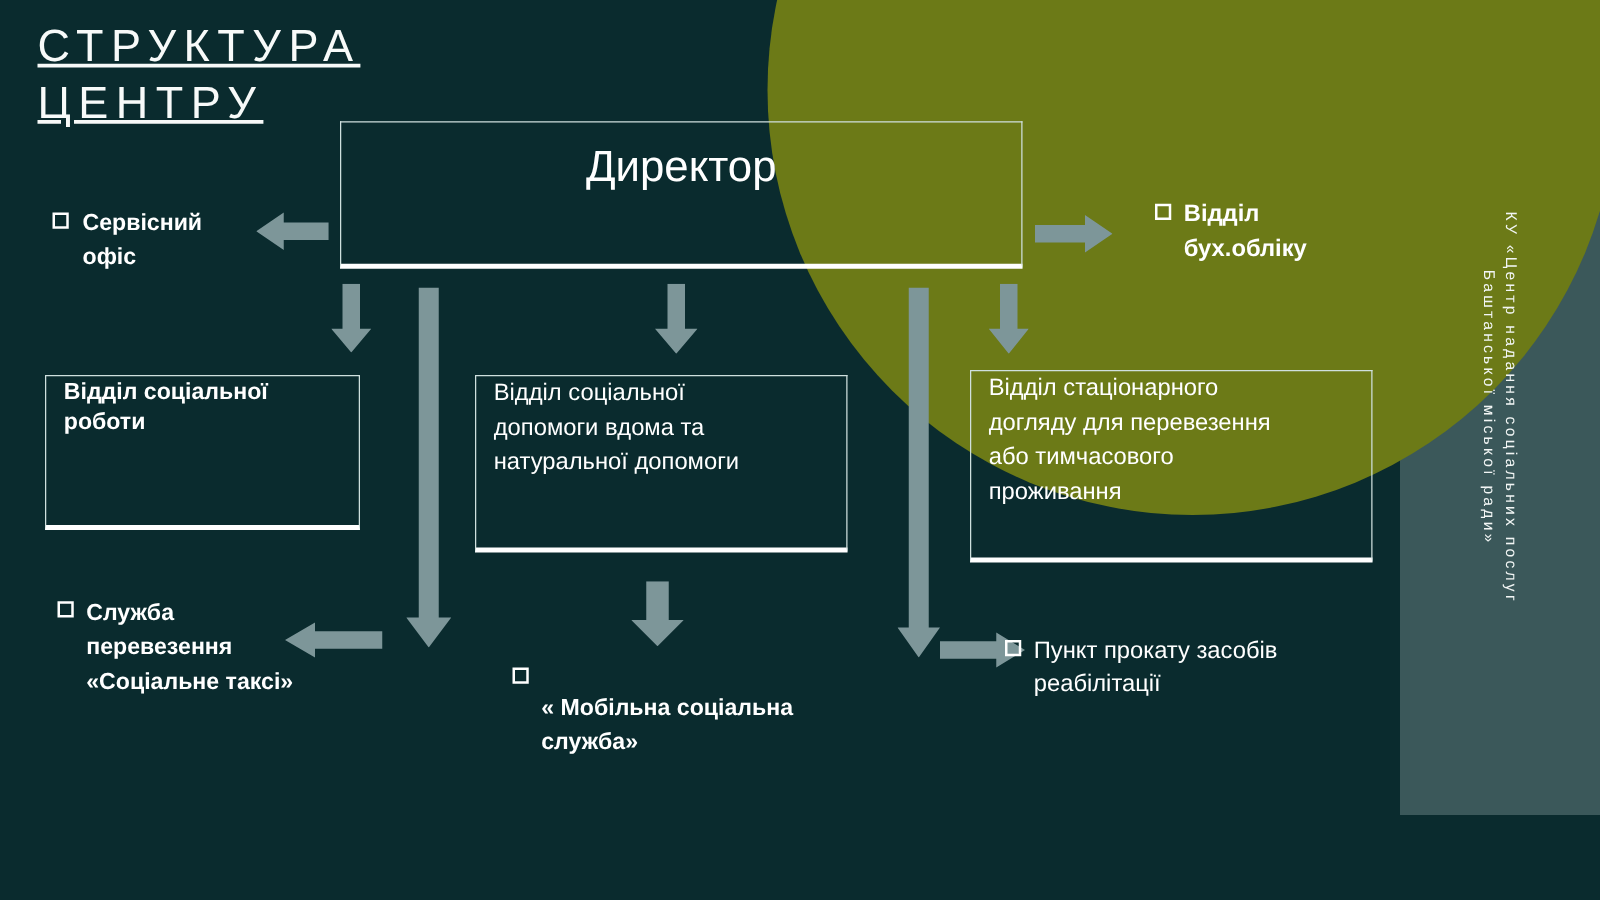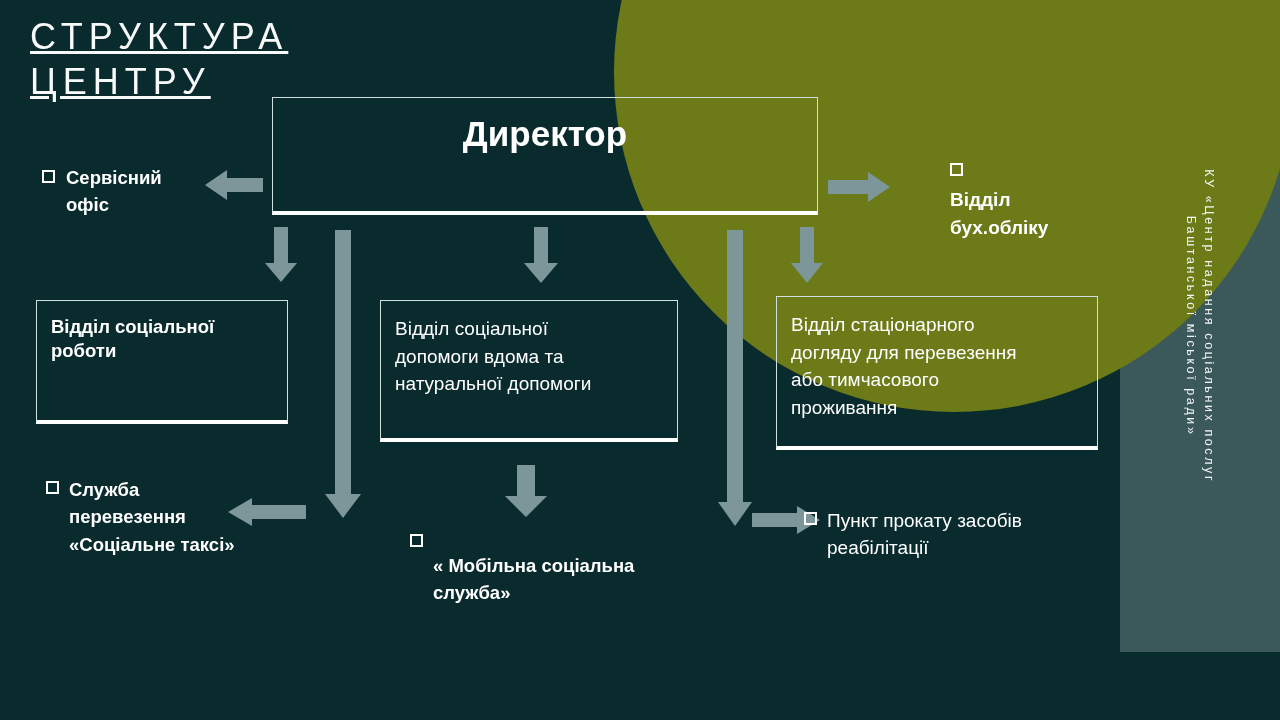--- a/index.html
+++ b/index.html
@@ -74,42 +74,42 @@
     text-decoration: underline;
   }
 
   
   .node-box {
     position: absolute;
     box-sizing: border-box;
     border: 1px solid #CFE0DE;
     border-bottom: 4px solid #FFFFFF;
     background: transparent;
-    padding: 14px 14px 10px 14px;
+    padding: 0 14px 10px 14px;
     color: #FFFFFF;
   }
   .node-box .txt {
     display: block;
     white-space: pre-line;
   }
 
   #box-director {
     left: 272px;
     top: 97px;
     width: 546px;
     height: 118px;
     padding: 0;
     display: flex;
     align-items: flex-start;
     justify-content: center;
   }
   #box-director .txt {
     margin-top: 16px;
     font-size: 35px;
-    font-weight: bold;
+    font-weight: normal;
     text-align: center;
     line-height: 1.15;
   }
 
   #box-social-work {
     left: 36px;
     top: 300px;
     width: 252px;
     height: 124px;
   }
@@ -159,21 +159,21 @@
     border: 2px solid #FFFFFF;
     box-sizing: border-box;
   }
   .leaf .txt {
     white-space: pre-line;
   }
 
   #leaf-service-office { left: 42px; top: 165px; width: 210px; gap: 11px; }
   #leaf-service-office .txt { font-size: 18.5px; font-weight: bold; line-height: 1.45; }
 
-  #leaf-accounting { left: 950px; top: 158px; width: 200px; flex-direction: column; }
+  #leaf-accounting { left: 924px; top: 158px; width: 200px; }
   #leaf-accounting .txt { font-size: 19px; font-weight: bold; line-height: 1.45; }
 
   #leaf-social-taxi { left: 46px; top: 476px; width: 280px; }
   #leaf-social-taxi .txt { font-size: 18.5px; font-weight: bold; line-height: 1.48; }
 
   #leaf-mobile-service { left: 410px; top: 529px; width: 310px; }
   #leaf-mobile-service .txt { font-size: 18.5px; font-weight: bold; line-height: 1.48; margin-top: 23px; }
 
   #leaf-rental-point { left: 804px; top: 508px; width: 290px; }
   #leaf-rental-point .txt { font-size: 19px; font-weight: normal; line-height: 1.4; }

